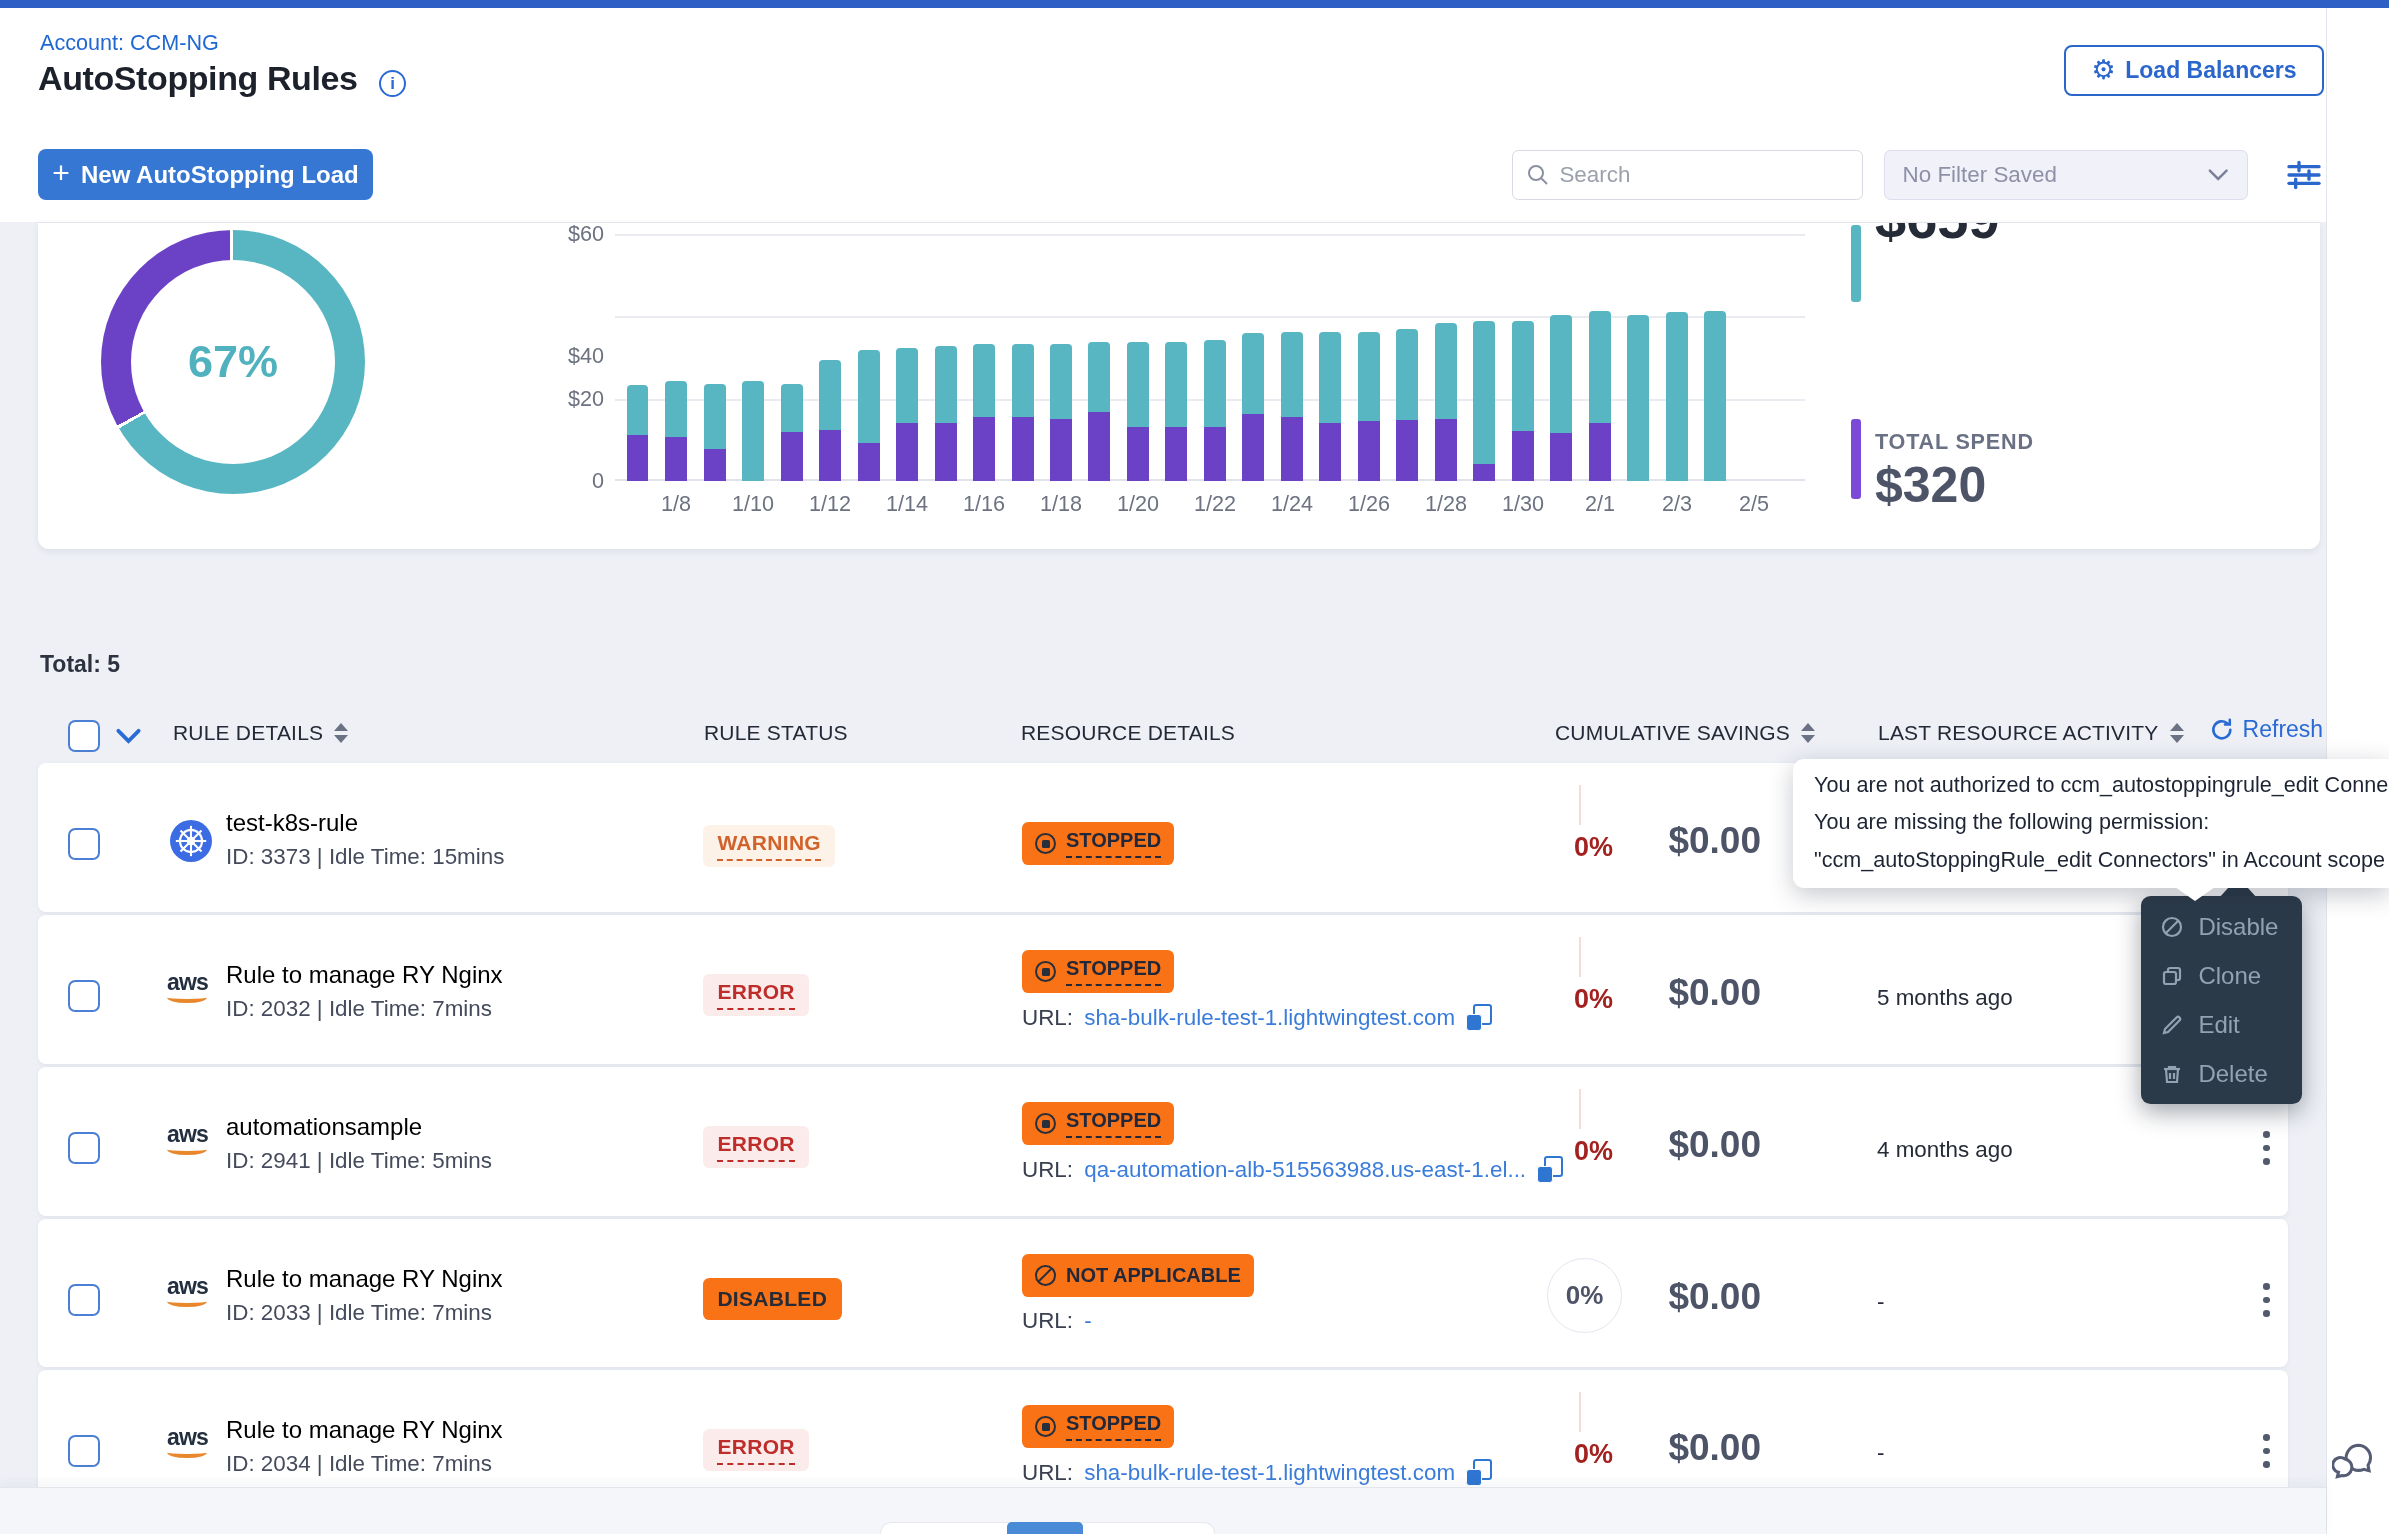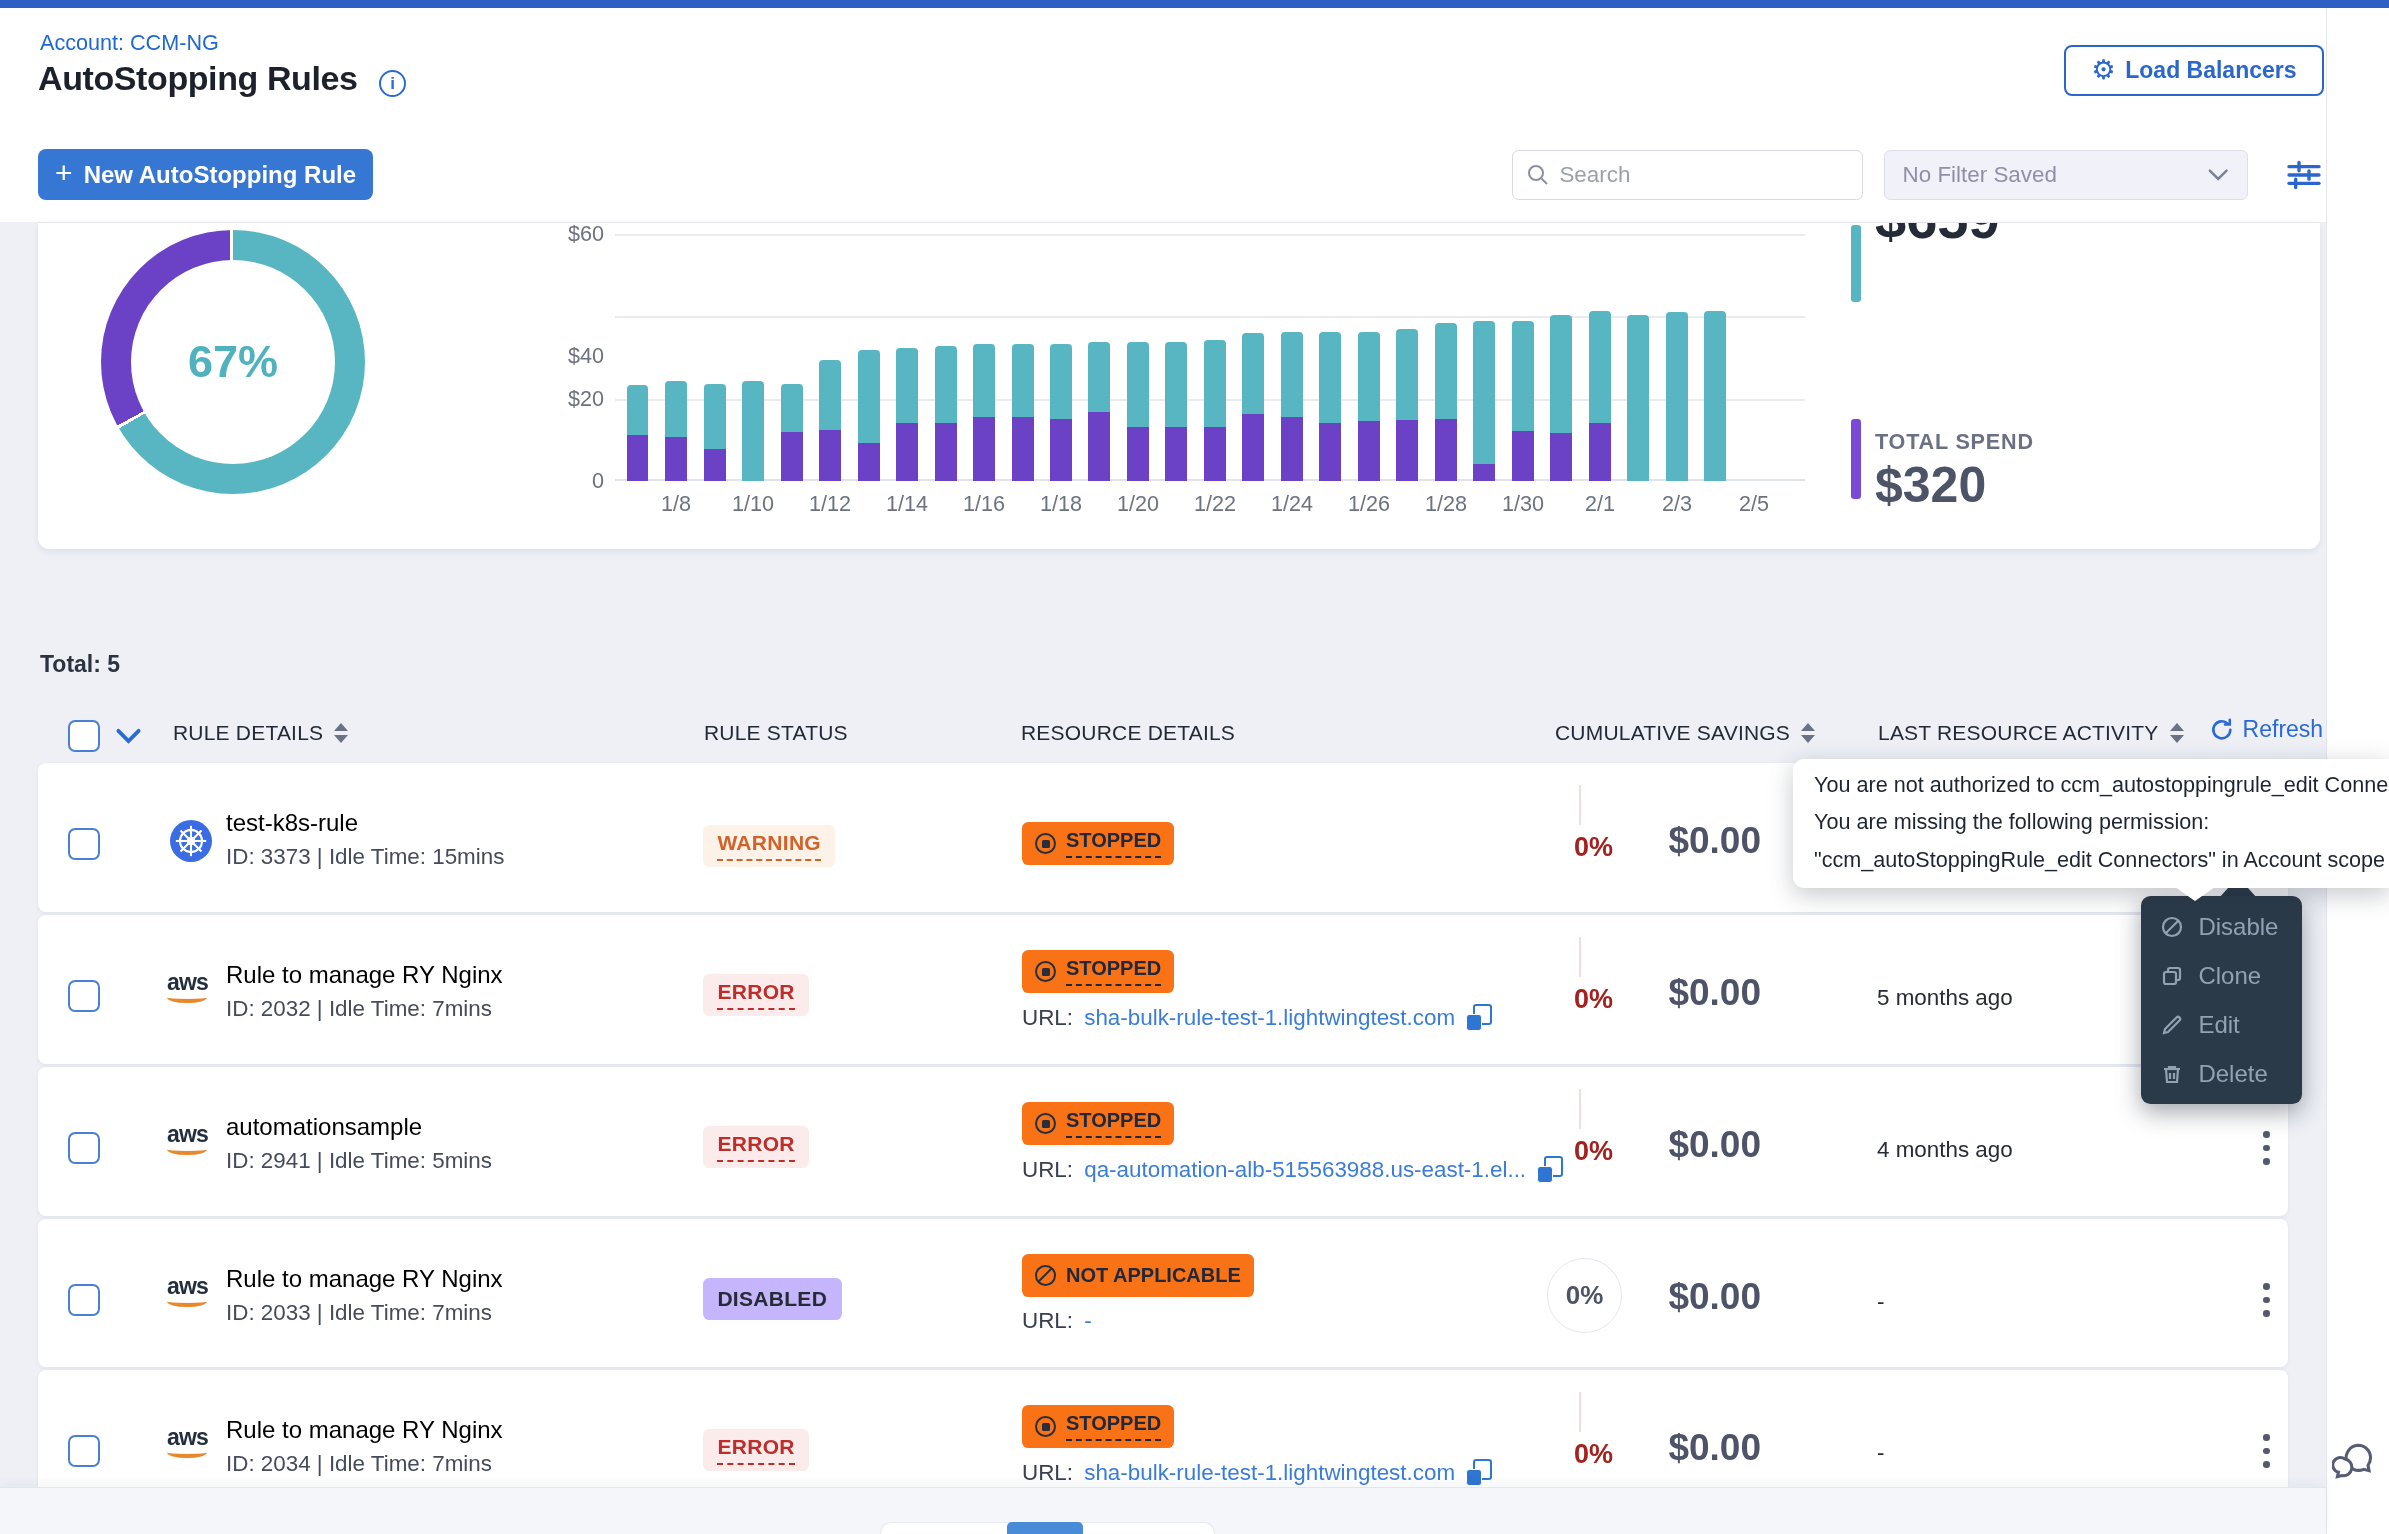--- a/index.html
+++ b/index.html
@@ -61,21 +61,21 @@
   .row-card{left:38px;width:2250px;height:149px;background:#fff;border-radius:8px;box-shadow:0 1.6px 4px rgba(40,50,80,.06);position:absolute;z-index:1}
   .cb{position:absolute;left:29.5px;top:65px;width:32px;height:32px;border:2.4px solid #4a7fd4;border-radius:7.2px;background:#fff;cursor:pointer}
   .prov{position:absolute;left:132px;top:57px}
   .aws-word{font-size:23px;font-weight:bold;color:#232f3e;line-height:1;letter-spacing:-0.8px}
   .aws-smile{width:40px;height:11.2px;border-bottom:4px solid #e8872c;border-radius:50%;margin-top:-2.4px}
   .rule-name{position:absolute;left:188px;top:46px;font-size:24px;color:#000000;text-decoration:none;cursor:pointer}
   .rule-id{position:absolute;left:188px;top:81px;font-size:22.4px;color:#454b5c}
   .badge{position:absolute;left:665px;height:42px;border-radius:6.4px;display:flex;align-items:center;padding:0 14.4px;font-size:21px;font-weight:bold;letter-spacing:0.3px}
   .b-warning{background:#fdf2e8;color:#d2622b}
   .b-error{background:#fbeceb;color:#bf2d2a}
-  .b-disabled{background:#c4b5fd;color:#262b36}
+  .b-disabled{background:#f97316;color:#262b36}
   .dashed{border-bottom:2.4px dashed currentColor;padding-bottom:4px}
   .res-badge{position:absolute;left:984px;height:43px;border-radius:6.4px;background:#f97316;display:flex;align-items:center;gap:9.6px;padding:0 12.8px;font-size:20px;font-weight:bold;color:#22283a}
   .stop-ic{width:21.6px;height:21.6px;border:2.4px solid #272e3c;border-radius:50%;display:flex;align-items:center;justify-content:center;flex:none}
   .stop-ic::after{content:"";width:8px;height:8px;background:#272e3c;border-radius:1.6px}
   .na-ic{width:21.6px;height:21.6px;border:2.4px solid #272e3c;border-radius:50%;position:relative;flex:none}
   .na-ic::after{content:"";position:absolute;left:7.2px;top:-0.8px;width:2.4px;height:18.4px;background:#272e3c;transform:rotate(45deg)}
   .url-line{position:absolute;left:984px;top:89px;display:flex;align-items:center;gap:11.2px;font-size:22.4px;color:#3a4050}
   .url-link{color:#3a7cdb;text-decoration:none;cursor:pointer}
   .copy{position:relative;width:25.6px;height:27px;cursor:pointer;flex:none}
   .copy::before{content:"";position:absolute;right:0;top:0;width:15px;height:17px;border:2.4px solid #2f76d2;border-radius:3.2px}
@@ -115,21 +115,21 @@
     <div class="abs info-ic">i</div>
     <div class="abs lb-btn">
       <span class="gear">⚙</span>
       <span>Load Balancers</span>
     </div>
   </div>
 
   <div class="abs toolbar"></div>
   <div class="abs new-btn">
     <span class="plus">+</span>
-    <span>New AutoStopping Rule</span>
+    <span>New AutoStopping Load</span>
   </div>
   <div class="abs search-box">
     <svg width="24" height="24" viewBox="0 0 24 24" fill="none" stroke="#8a90a0" stroke-width="2">
         <circle cx="10" cy="10" r="7"></circle>
         <line x1="15.5" y1="15.5" x2="21" y2="21"></line>
       </svg>
     <input type="text" placeholder="Search" style="">
   </div>
   <div class="abs filter-dd">
     <span>No Filter Saved</span>

